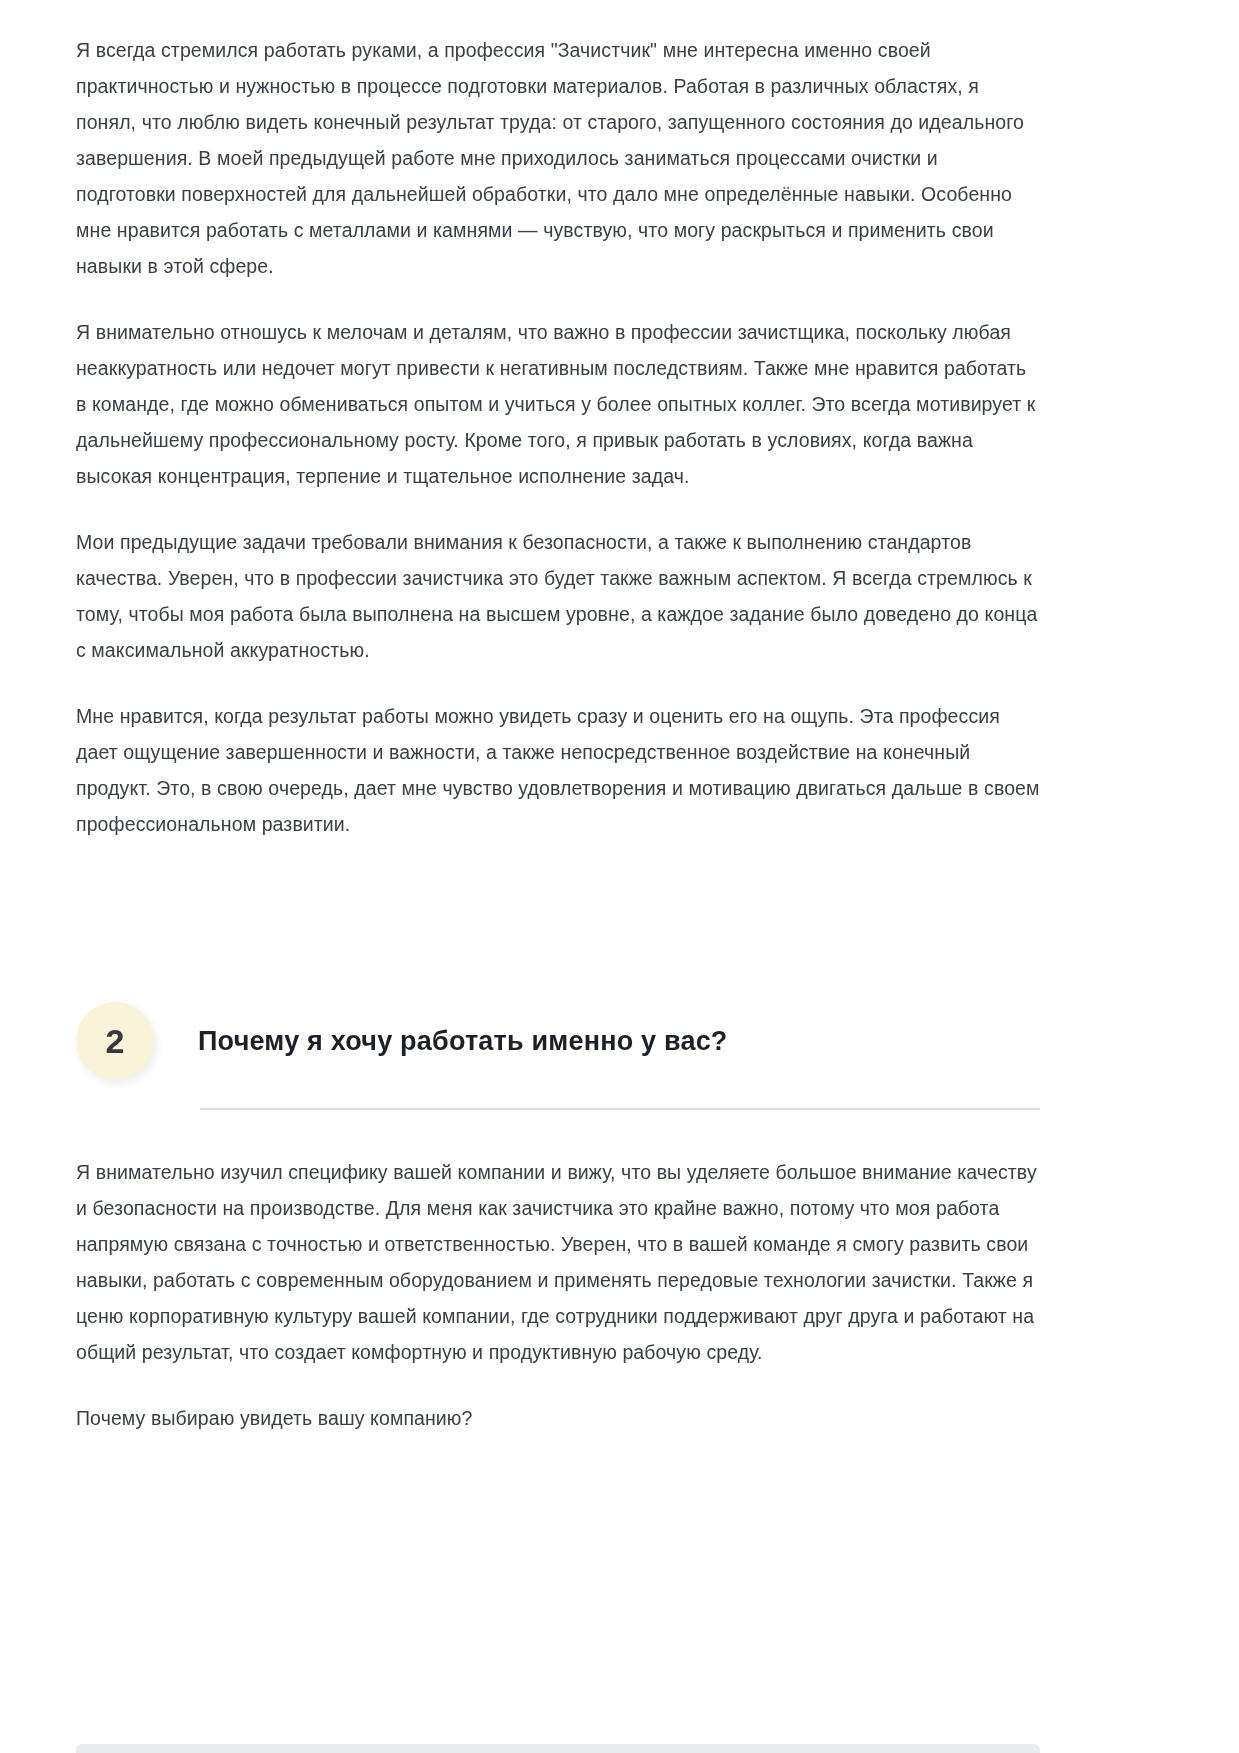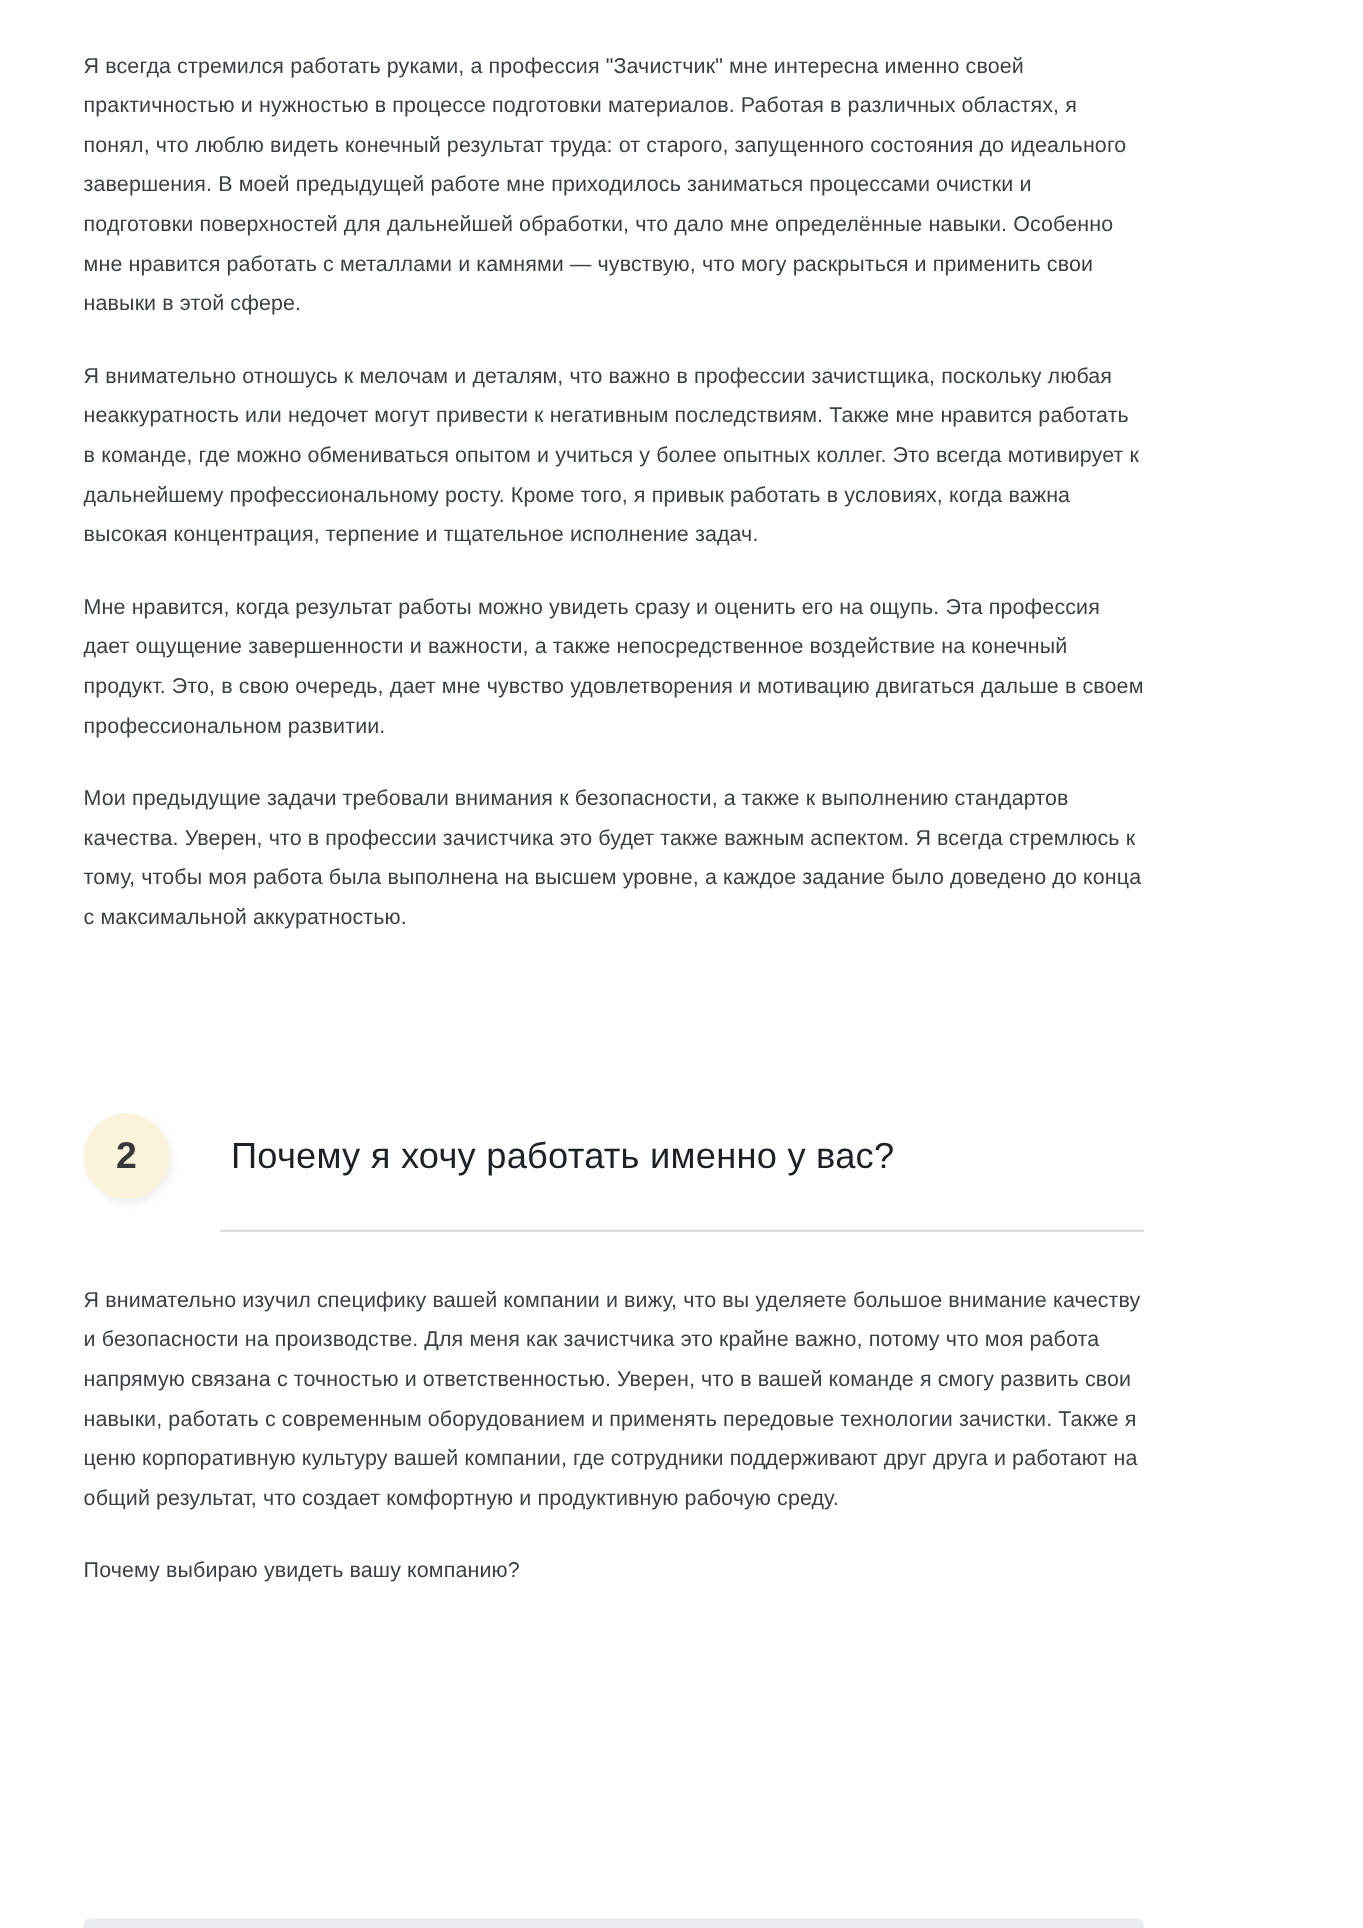--- a/index.html
+++ b/index.html
@@ -12,21 +12,21 @@
     width: 1239px;
     min-height: 1753px;
     position: relative;
     font-family: "Liberation Sans", "DejaVu Sans", sans-serif;
     overflow: hidden;
   }
 
   .content {
     width: 964px;
     margin-left: 76px;
-    padding-top: 42px;
+    padding-top: 32px;
   }
 
   .para {
     font-size: 19.5px;
     line-height: 36px;
     color: #3b3f45;
     margin-bottom: 30px;
     letter-spacing: 0.1px;
   }
 
@@ -49,23 +49,23 @@
     flex: 0 0 auto;
   }
 
   .badge span {
     font-size: 34px;
     font-weight: 700;
     color: #36383c;
   }
 
   .section-title {
-    margin-left: 56px;
-    font-size: 33px;
-    font-weight: 400;
+    margin-left: 44px;
+    font-size: 27px;
+    font-weight: 700;
     color: #1d2026;
     letter-spacing: 0.2px;
   }
 
   .section-divider {
     height: 2px;
     background: #d8dadd;
     margin-left: 124px;
     margin-top: 28px;
     margin-bottom: 44px;
@@ -81,22 +81,22 @@
     border-radius: 6px 6px 0 0;
   }
 </style>
 </head>
 <body>
 
 <div class="content">
 
   <p class="para">Я всегда стремился работать руками, а профессия "Зачистчик" мне интересна именно своей практичностью и нужностью в процессе подготовки материалов. Работая в различных областях, я понял, что люблю видеть конечный результат труда: от старого, запущенного состояния до идеального завершения. В моей предыдущей работе мне приходилось заниматься процессами очистки и подготовки поверхностей для дальнейшей обработки, что дало мне определённые навыки. Особенно мне нравится работать с металлами и камнями — чувствую, что могу раскрыться и применить свои навыки в этой сфере.</p>
   <p class="para">Я внимательно отношусь к мелочам и деталям, что важно в профессии зачистщика, поскольку любая неаккуратность или недочет могут привести к негативным последствиям. Также мне нравится работать в команде, где можно обмениваться опытом и учиться у более опытных коллег. Это всегда мотивирует к дальнейшему профессиональному росту. Кроме того, я привык работать в условиях, когда важна высокая концентрация, терпение и тщательное исполнение задач.</p>
+  <p class="para">Мои предыдущие задачи требовали внимания к безопасности, а также к выполнению стандартов качества. Уверен, что в профессии зачистчика это будет также важным аспектом. Я всегда стремлюсь к тому, чтобы моя работа была выполнена на высшем уровне, а каждое задание было доведено до конца с максимальной аккуратностью.</p>
   <p class="para">Мне нравится, когда результат работы можно увидеть сразу и оценить его на ощупь. Эта профессия дает ощущение завершенности и важности, а также непосредственное воздействие на конечный продукт. Это, в свою очередь, дает мне чувство удовлетворения и мотивацию двигаться дальше в своем профессиональном развитии.</p>
-  <p class="para">Мои предыдущие задачи требовали внимания к безопасности, а также к выполнению стандартов качества. Уверен, что в профессии зачистчика это будет также важным аспектом. Я всегда стремлюсь к тому, чтобы моя работа была выполнена на высшем уровне, а каждое задание было доведено до конца с максимальной аккуратностью.</p>
 
   <div class="section-header">
     <div class="badge">
       <span>2</span>
     </div>
     <h2 class="section-title">Почему я хочу работать именно у вас?</h2>
   </div>
   <div class="section-divider"></div>
 
   <p class="para">Я внимательно изучил специфику вашей компании и вижу, что вы уделяете большое внимание качеству и безопасности на производстве. Для меня как зачистчика это крайне важно, потому что моя работа напрямую связана с точностью и ответственностью. Уверен, что в вашей команде я смогу развить свои навыки, работать с современным оборудованием и применять передовые технологии зачистки. Также я ценю корпоративную культуру вашей компании, где сотрудники поддерживают друг друга и работают на общий результат, что создает комфортную и продуктивную рабочую среду.</p>

